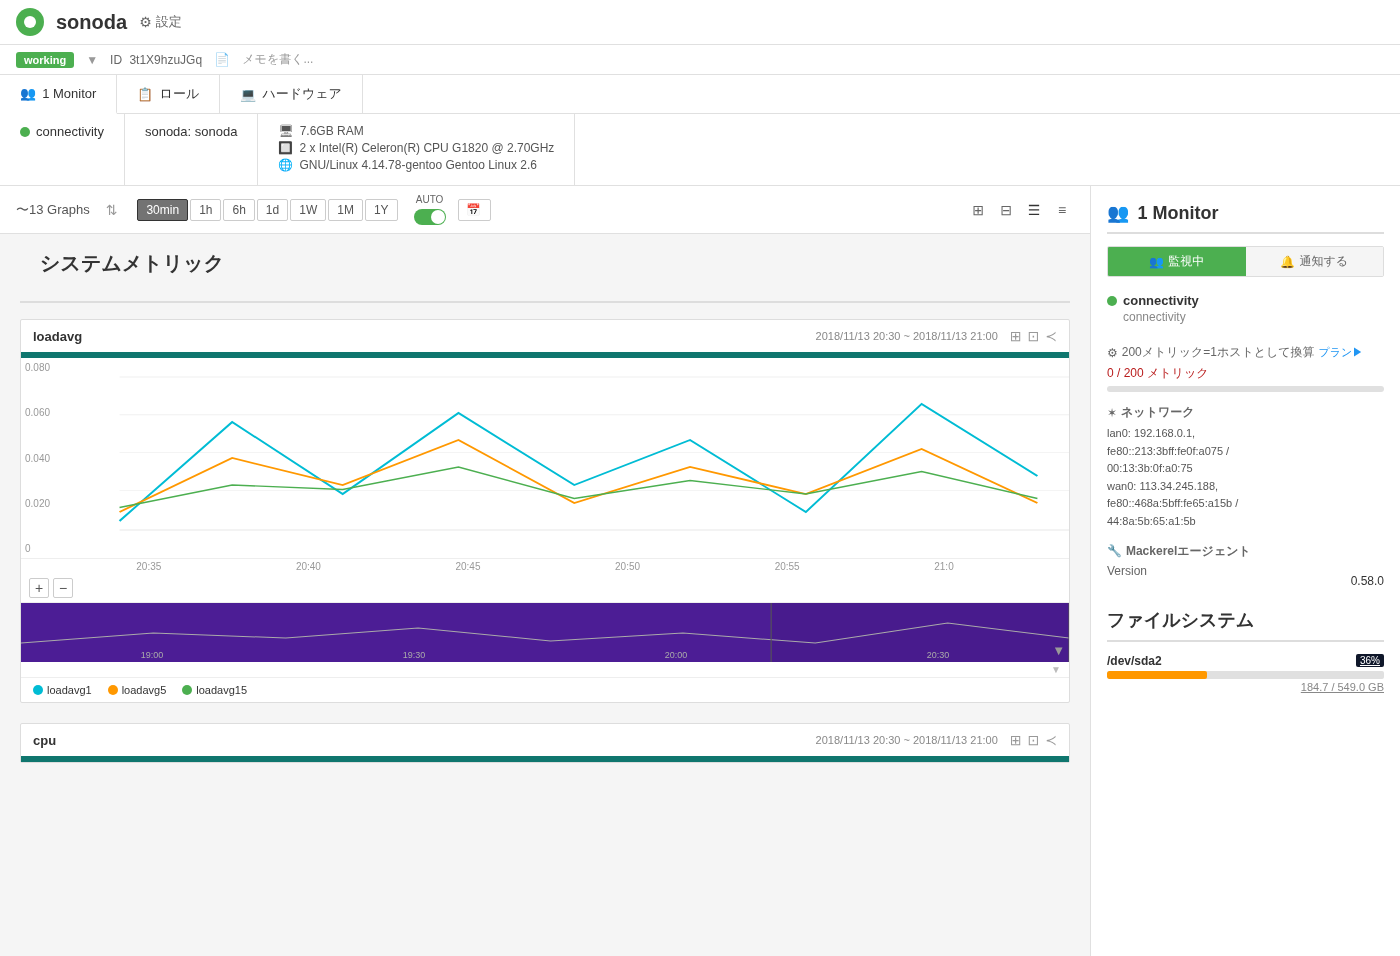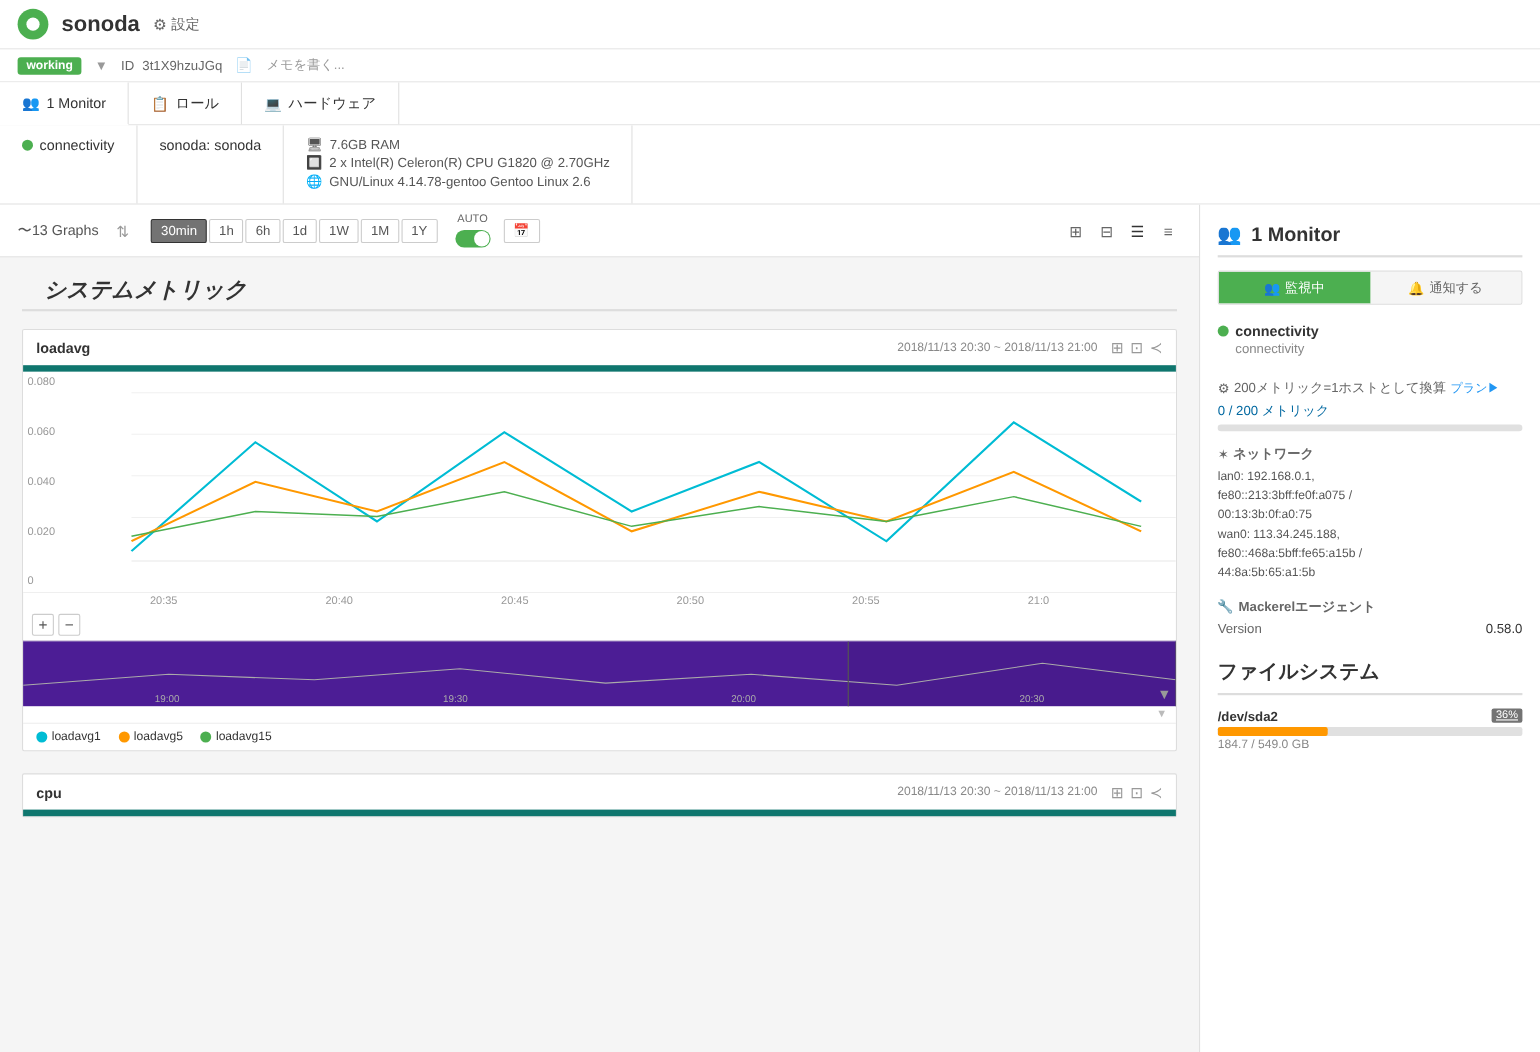--- a/index.html
+++ b/index.html
@@ -35,21 +35,21 @@
     .sort-icon { color: #999; font-size: 14px; margin-left: 8px; }
     .time-btn { padding: 3px 8px; border: 1px solid #ccc; background: #fff; cursor: pointer; font-size: 12px; border-radius: 2px; color: #555; }
     .time-btn.active { background: #737373; color: #fff; border-color: #333; }
     .auto-toggle { display: flex; align-items: center; gap: 4px; font-size: 11px; color: #666; margin-left: 8px; flex-direction: column; }
     .toggle-track { width: 32px; height: 16px; background: #4caf50; border-radius: 8px; position: relative; cursor: pointer; }
     .toggle-knob { width: 14px; height: 14px; background: #fff; border-radius: 50%; position: absolute; top: 1px; right: 1px; }
     .view-icons { margin-left: auto; display: flex; gap: 4px; }
     .view-icon { width: 24px; height: 24px; display: flex; align-items: center; justify-content: center; cursor: pointer; color: #666; font-size: 14px; }
     .view-icon.active { color: #333; }
 
-    .section-title { font-size: 20px; font-weight: bold; padding: 16px 20px 4px; color: #333; border-bottom: 2px solid #ddd; margin: 0 20px 16px; font-style: italic; }
+    .section-title { font-size: 20px; font-weight: bold; padding: 16px 20px 24px; color: #333; border-bottom: 2px solid #ddd; margin: 0 20px 16px; }
 
     .chart-card { margin: 0 20px 20px; border: 1px solid #ddd; border-radius: 2px; background: #fff; }
     .chart-header { display: flex; align-items: center; justify-content: space-between; padding: 8px 12px; border-bottom: 6px solid #0f766e; }
     .chart-title { font-size: 13px; font-weight: bold; color: #333; }
     .chart-date { font-size: 11px; color: #888; }
     .chart-actions { display: flex; gap: 6px; align-items: center; }
     .chart-action-btn { color: #999; font-size: 14px; cursor: pointer; }
 
     .chart-area { height: 200px; position: relative; background: #fff; overflow: hidden; padding: 10px 0; }
     .chart-svg { width: 100%; height: 100%; }
@@ -69,36 +69,36 @@
 
     .monitor-item { margin-bottom: 8px; }
     .monitor-name { display: flex; align-items: center; gap: 6px; font-size: 13px; font-weight: bold; margin-bottom: 2px; }
     .monitor-sub { font-size: 12px; color: #888; margin-left: 16px; }
 
     .host-info-section { margin-top: 20px; }
     .info-row { margin-bottom: 12px; }
     .info-row-label { font-size: 12px; color: #666; margin-bottom: 4px; display: flex; align-items: center; gap: 4px; }
     .metric-bar { background: #e0e0e0; height: 6px; border-radius: 3px; margin-top: 4px; }
     .metric-fill { background: #4caf50; height: 100%; border-radius: 3px; }
-    .metric-count { font-size: 12px; color: #0369a1; }
+    .metric-count { font-size: 12px; color: #b91c1c; }
 
     .plan-link { color: #2196f3; font-size: 11px; text-decoration: none; }
     .network-info { font-size: 11px; color: #555; line-height: 1.6; }
 
     .agent-info { display: flex; justify-content: space-between; font-size: 12px; margin-top: 4px; }
     .agent-label { color: #666; }
-    .agent-value { color: #333; }
+    .agent-value { color: #333; margin-top: 10px; }
 
     .fs-item { margin-bottom: 8px; }
     .fs-header { display: flex; justify-content: space-between; align-items: center; margin-bottom: 3px; }
     .fs-name { font-size: 12px; font-weight: bold; }
-    .fs-pct { background: #737373; color: #fff; font-size: 10px; padding: 1px 4px; border-radius: 2px; text-decoration: underline; }
+    .fs-pct { background: #0f172a; color: #fff; font-size: 10px; padding: 1px 4px; border-radius: 2px; text-decoration: underline; }
     .fs-bar { background: #e0e0e0; height: 8px; border-radius: 2px; overflow: hidden; }
     .fs-fill { background: #ff9800; height: 100%; border-radius: 2px; }
-    .fs-size { font-size: 11px; color: #888; margin-top: 2px; }
+    .fs-size { font-size: 11px; color: #888; text-align: right; margin-top: 2px; text-decoration: underline; }
     .graph-container-relative { position: relative; }
   </style>
 </head>
 <body>
 
 <div class="top-bar">
   <div class="logo-circle">
     <svg width="16" height="16" viewBox="0 0 16 16">
         <circle cx="8" cy="8" r="6" fill="white"></circle>
       </svg>

